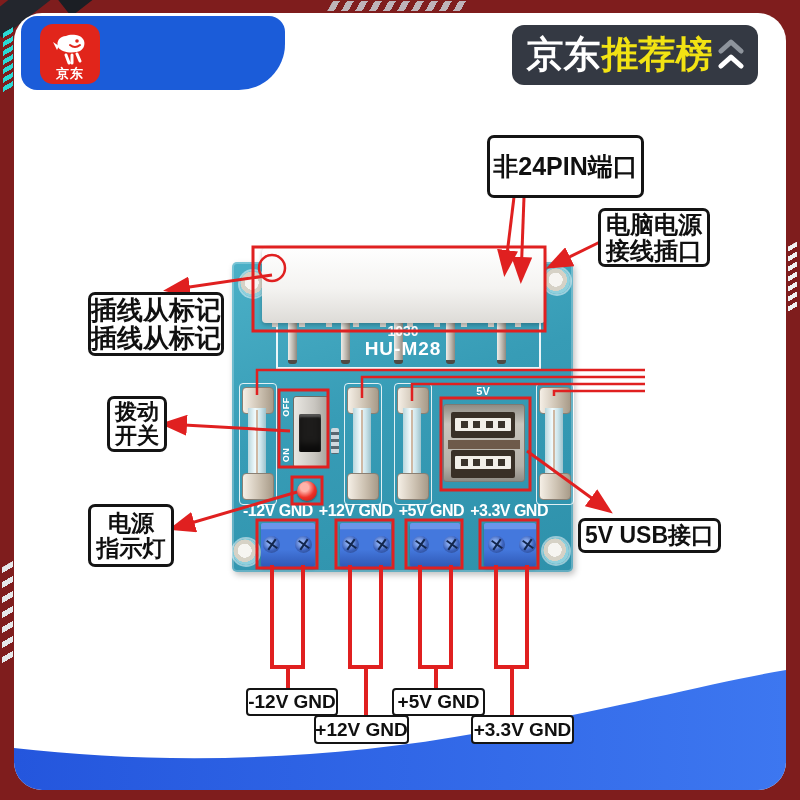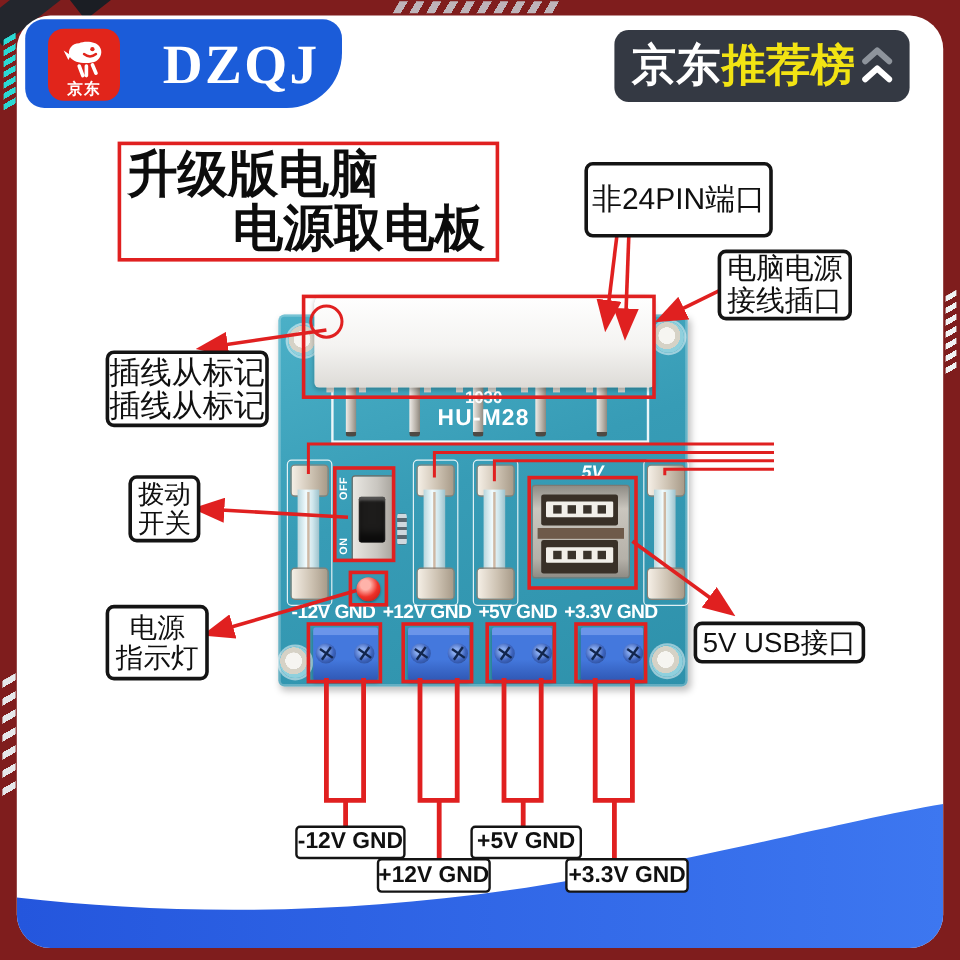--- a/index.html
+++ b/index.html
@@ -32,21 +32,21 @@
          display:flex;align-items:center;justify-content:center;gap:1px;z-index:6;}
   .badge .w{color:#ffffff;font-size:37px;font-weight:bold;}
   .badge .y{color:#f2e313;font-size:37px;font-weight:bold;}
   
   .title-box{left:98px;top:118px;width:312px;height:94px;border:3px solid #e02020;background:#fff;
              display:flex;flex-direction:column;justify-content:center;z-index:6;}
   .title-box .l{font-size:42px;font-weight:900;color:#0c0c0c;line-height:1.06;white-space:nowrap;}
   .t1{margin-left:5px;} .t2{margin-left:93px;}
   
   .abox{position:absolute;background:#fff;border:3px solid #141414;border-radius:7px;color:#101010;
-        font-weight:normal;text-align:center;display:flex;flex-direction:column;align-items:center;
+        font-weight:bold;text-align:center;display:flex;flex-direction:column;align-items:center;
         justify-content:center;line-height:1.08;z-index:40;}
   .olabel{position:absolute;background:#fff;border:2.5px solid #141414;border-radius:4px;color:#101010;
         font-weight:bold;font-size:19px;display:flex;align-items:center;justify-content:center;
         white-space:nowrap;z-index:40;}
   .vbox{width:22px;word-break:break-all;line-height:1.15;font-size:20px;padding:2px 1px;}
   
   .board{left:232px;top:262px;width:341px;height:310px;z-index:5;border-radius:5px;
          background:linear-gradient(160deg,#4bb0c7 0%,#379cb6 45%,#2e91ab 100%);
          box-shadow:inset 0 0 0 2px rgba(255,255,255,.25), 2px 3px 6px rgba(0,0,0,.25);}
   .silk-rect{left:276px;top:315px;width:261px;height:50px;border:2px solid rgba(255,255,255,.9);z-index:6;}
@@ -82,21 +82,21 @@
        background:radial-gradient(circle at 38% 32%, #ffb3aa 0 22%, #ee3128 55%, #b31510 100%);
        box-shadow:0 1px 2px rgba(0,0,0,.4);}
   
   .usb{left:443px;top:404px;width:80px;height:76px;z-index:8;border-radius:3px;border:1px solid #7d7a73;
        background:linear-gradient(180deg,#8f8c85,#cac6be 25%,#b5b1a9 80%,#8f8c85);}
   .uslot{position:absolute;left:7px;width:64px;background:#393027;border-radius:2px;}
   .utongue{position:absolute;left:4px;top:6px;width:56px;height:13px;background:#f2efe9;border-radius:1px;
        display:flex;align-items:center;justify-content:space-evenly;}
   .ucontact{width:7px;height:7px;background:#3a332b;}
   .udivider{position:absolute;left:4px;top:35px;width:72px;height:9px;background:#6e5a4a;}
-  .usb-5v{left:463px;top:385px;width:40px;text-align:right;color:#fff;font-weight:bold;font-size:15px;z-index:9;font-style:italic;}
+  .usb-5v{left:463px;top:385px;width:40px;text-align:center;color:#fff;font-weight:bold;font-size:11px;z-index:9;}
   
   .rails{left:243px;top:502px;width:305px;display:flex;justify-content:space-between;z-index:9;
          color:#fff;font-weight:bold;font-size:16px;white-space:nowrap;letter-spacing:-.5px;}
   
   .term{position:absolute;top:523px;height:44px;z-index:8;border-radius:2px;
         background:linear-gradient(180deg,#6b95ea 0 14%,#4478dd 15% 60%,#2f58b5 100%);
         box-shadow:0 2px 3px rgba(0,0,0,.3);}
   .screw{position:absolute;top:536px;width:17px;height:17px;border-radius:50%;z-index:9;
          background:radial-gradient(circle at 42% 40%, #89abef 0 18%, #3c63bd 55%, #22407f 100%);}
   .screw:before{content:"";position:absolute;left:7.5px;top:2px;width:2px;height:13px;background:#12264d;transform:rotate(35deg);}
@@ -133,36 +133,31 @@
     <div class="jdicon">
       <svg width="40" height="34" viewBox="0 0 40 34">
         <path d="M8,14 C6,8 10,3 16,3 C20,1 30,1 33,6 C36,10 34,16 30,18 C26,20 12,21 8,14 Z" fill="#ffffff"></path>
         <path d="M9,13 L3,9 L7,17 Z" fill="#ffffff"></path>
         <circle cx="27" cy="8" r="1.8" fill="#e1251b"></circle>
         <path d="M20,12 q5,4 10,0" stroke="#e1251b" stroke-width="2" fill="none" stroke-linecap="round"></path>
         <path d="M16,22 l3,8 M22,22 l0,8 M27,21 l3,7" stroke="#ffffff" stroke-width="3" stroke-linecap="round"></path>
       </svg>
       <div class="jdicon-txt">京东</div>
     </div>
-    <div class="brand-txt">DZQJ</div>
   </div>
 
   <div class="abs badge">
     <span class="w">京东</span>
     <span class="y">推荐榜</span>
     <svg class="chev" width="26" height="34" viewBox="0 0 26 34">
       <path d="M3,13 L13,4 L23,13" stroke="#8e949c" stroke-width="5" fill="none" stroke-linecap="round" stroke-linejoin="round"></path>
       <path d="M3,28 L13,19 L23,28" stroke="#ffffff" stroke-width="5" fill="none" stroke-linecap="round" stroke-linejoin="round"></path>
     </svg>
   </div>
 
-  <div class="abs title-box">
-    <div class="l t1">升级版电脑</div>
-    <div class="l t2">电源取电板</div>
-  </div>
 
   <div class="abs board"></div>
   <div class="abs silk-rect"></div>
   <div class="abs stubrow"></div>
   <div class="abs connector"></div>
   <div class="abs pin" style="left:288px"></div>
   <div class="abs pin" style="left:341px"></div>
   <div class="abs pin" style="left:394px"></div>
   <div class="abs pin" style="left:446px"></div>
   <div class="abs pin" style="left:497px"></div>

